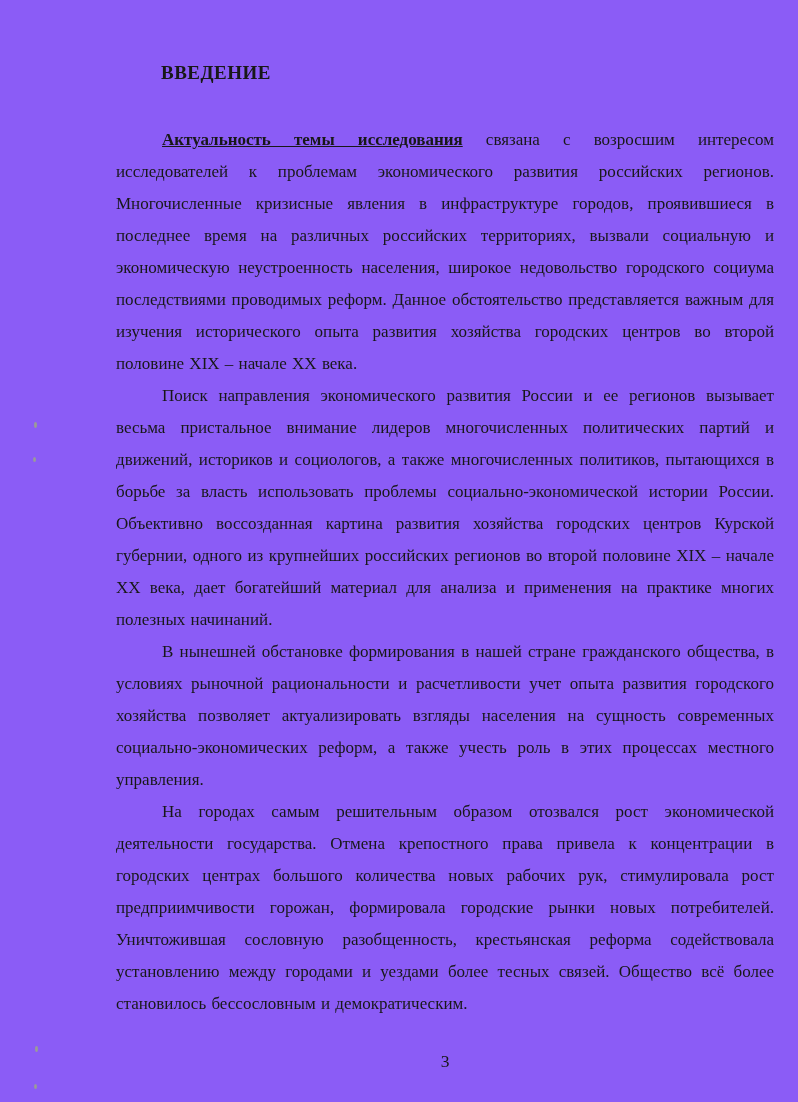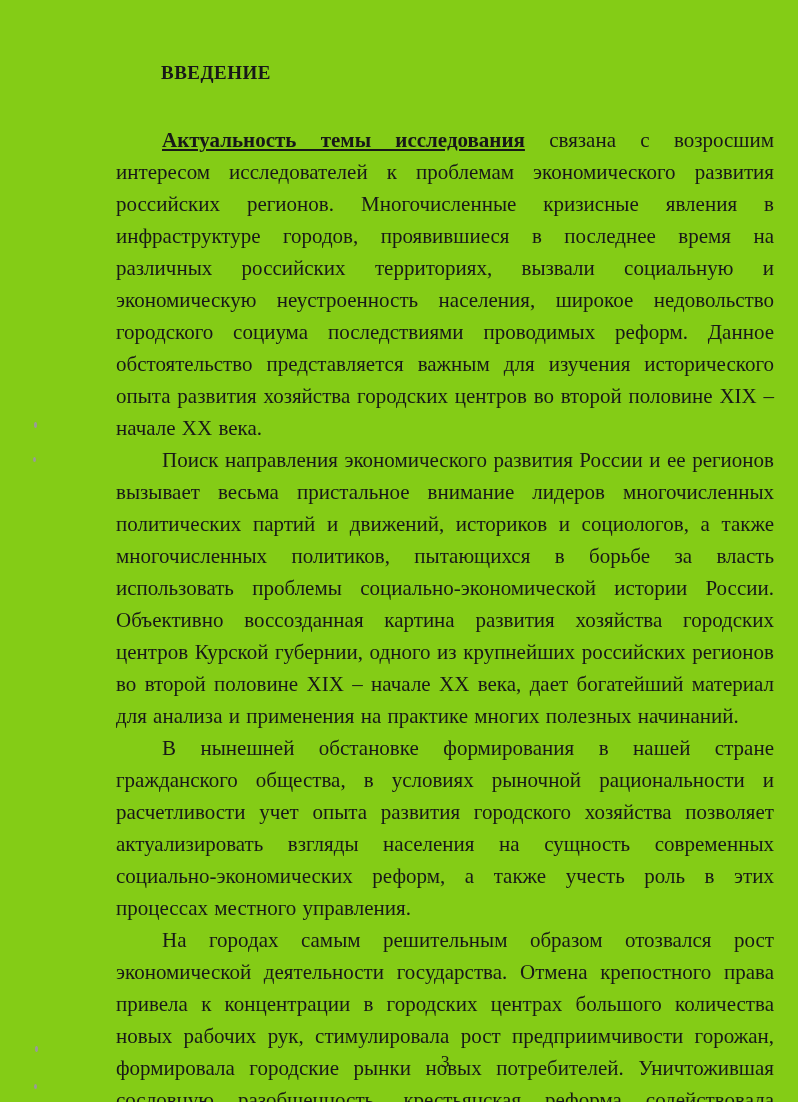--- a/index.html
+++ b/index.html
@@ -5,36 +5,36 @@
   html, body {
     margin: 0;
     padding: 0;
     background: #e8e8e8;
   }
   .page {
     position: relative;
     width: 798px;
     height: 1102px;
     margin: 0 auto;
-    background: #84cc16;
+    background: #8b5cf6;
     box-sizing: border-box;
     padding: 62px 24px 0 116px;
     font-family: "Liberation Serif", "DejaVu Serif", serif;
     color: #181818;
     overflow: hidden;
   }
   .title {
     font-size: 19px;
     font-weight: bold;
     letter-spacing: 0.5px;
     margin: 0 0 40px 45px;
   }
   .para {
     margin: 0;
-    font-size: 21px;
+    font-size: 17px;
     line-height: 32px;
     text-align: justify;
     text-indent: 46px;
     word-spacing: 1px;
   }
   .lead {
     font-weight: bold;
     text-decoration: underline;
   }
   .page-number {

